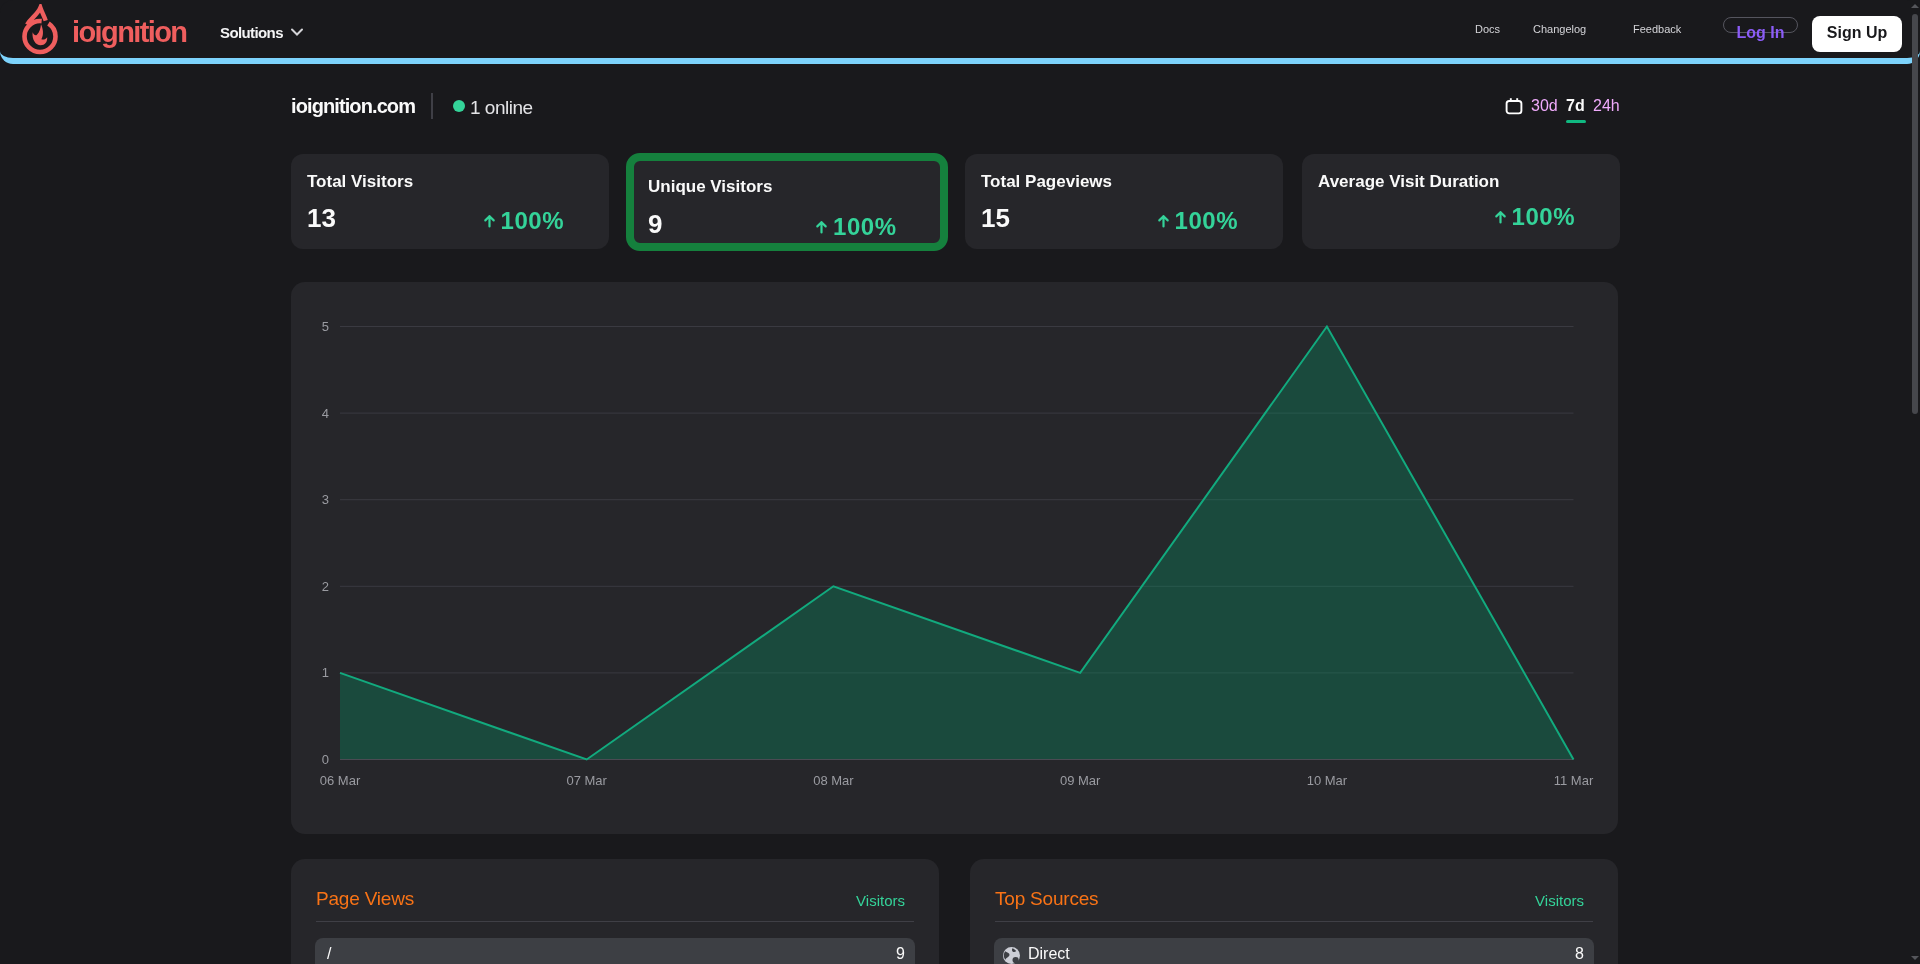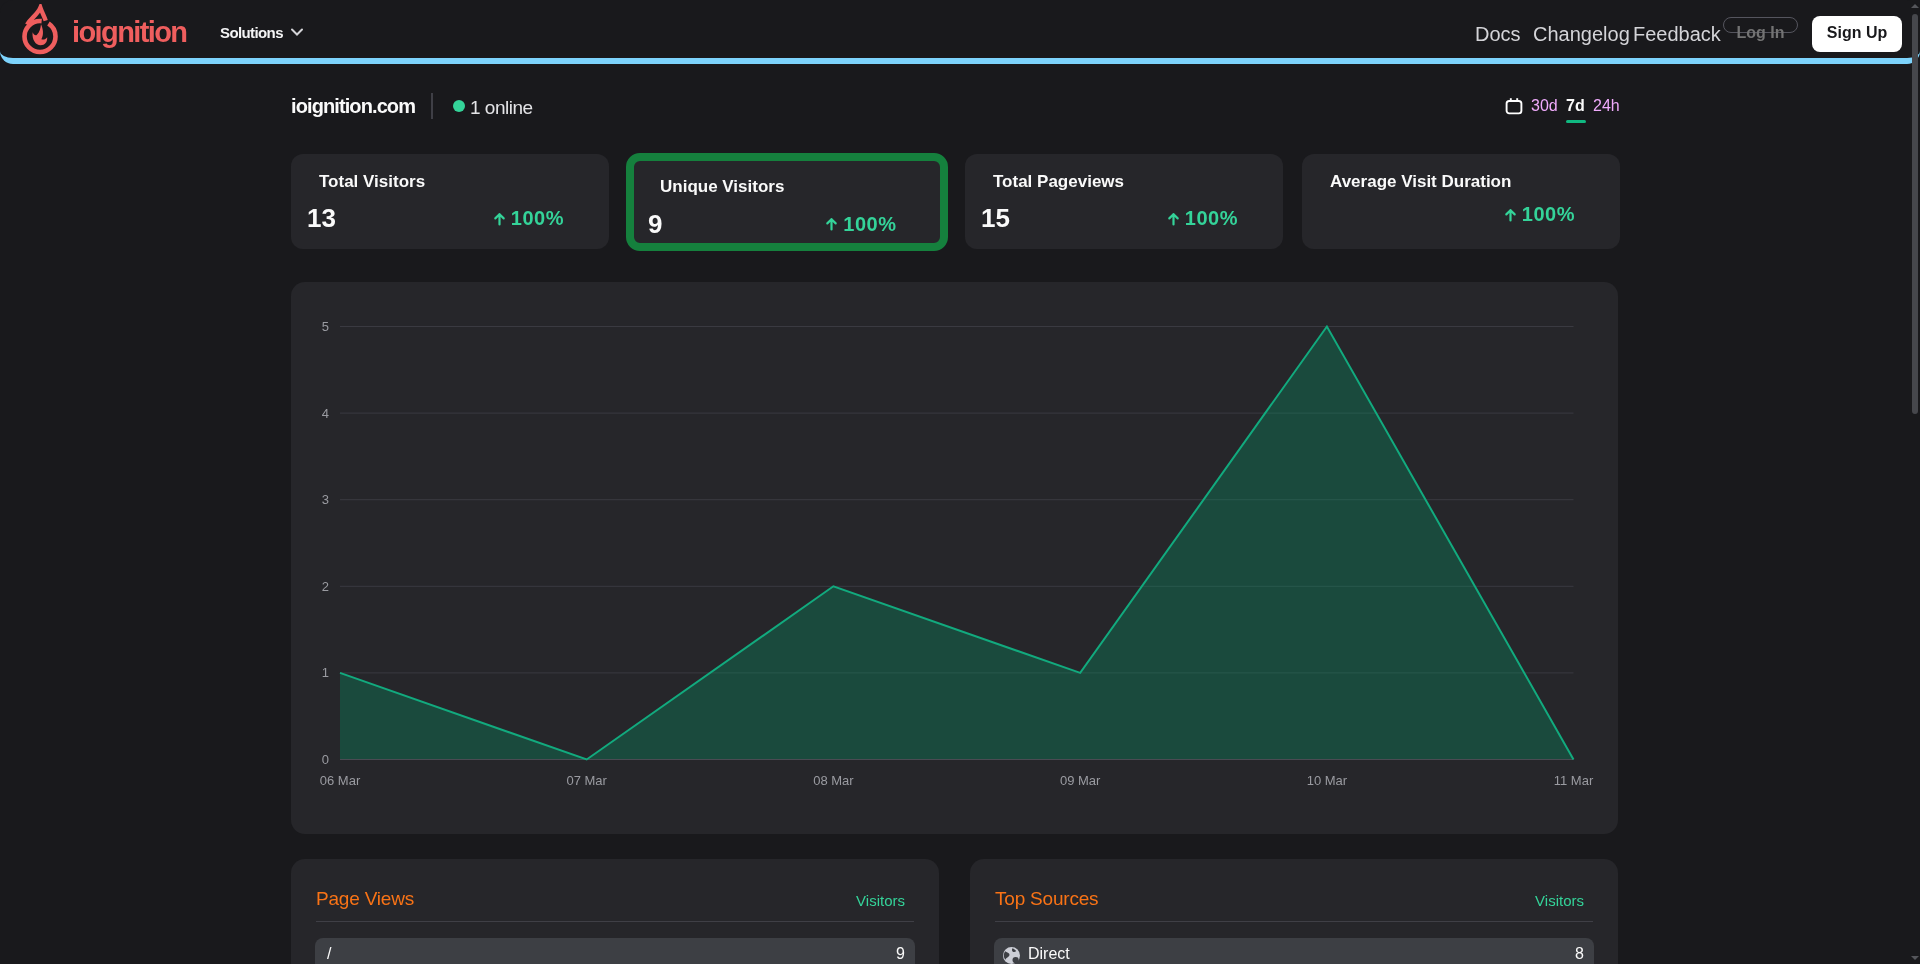--- a/index.html
+++ b/index.html
@@ -4,39 +4,39 @@
 <style>
   * { margin:0; padding:0; box-sizing:border-box; }
   html,body { width:1920px; height:964px; overflow:hidden; background:#19191c; font-family:"Liberation Sans", sans-serif; }
 
   
   #nav { position:absolute; left:0; top:0; width:1920px; height:64px; background:#19191c; border-bottom:6px solid #7dd3fc;border-radius:13px; }
   #logoicon { position:absolute; left:20px; top:4px; }
   #logotext { position:absolute; left:72px; top:16px; font-size:29px; font-weight:bold; color:#ef5e5e; letter-spacing:-1.6px; }
   #solutions { position:absolute; left:220px; top:24px; font-size:15px; font-weight:700; color:#f4f4f5; letter-spacing:-0.6px; }
   #solchev { position:absolute; left:290px; top:27px; }
-  .navlink { position:absolute; top:23px; font-size:20px; color:#d4d4d8; }
-  #login { position:absolute; left:1723px; top:17px; width:75px; height:16px; border:1px solid #55555e; border-radius:8px; color:#737373; font-weight:700; font-size:16px; text-align:center; line-height:30px; }
+  .navlink { position:absolute; top:23px; font-size:11px; color:#d4d4d8; }
+  #login { position:absolute; left:1723px; top:17px; width:75px; height:16px; border:1px solid #55555e; border-radius:8px; color:#8b5cf6; font-weight:700; font-size:16px; text-align:center; line-height:30px; }
   #signup { position:absolute; left:1812px; top:16px; width:90px; height:36px; background:#fff; border-radius:8px; color:#18181b; font-weight:700; font-size:16px; text-align:center; line-height:33px; }
 
   
   #sitename { position:absolute; left:291px; top:95px; font-size:20px; font-weight:700; color:#fafafa; letter-spacing:-0.9px; }
   #hdiv { position:absolute; left:431px; top:93px; width:2px; height:26px; background:#3f3f46; }
   #dot { position:absolute; left:453px; top:100px; width:12px; height:12px; border-radius:50%; background:#34d399; }
   #online { position:absolute; left:470px; top:97px; font-size:19px; color:#e4e4e7; letter-spacing:-0.5px; }
   #calicon { position:absolute; left:1505px; top:97px; }
   .range { position:absolute; top:97px; font-size:16px; color:#f0abfc; }
   #r7 { color:#fafafa; font-weight:700; }
   #runder { position:absolute; left:1566px; top:120px; width:20px; height:3px; background:#10b981; border-radius:2px; }
 
   
   .scard { position:absolute; top:154px; width:318px; height:95px; background:#26262a; border-radius:12px; }
-  .scard .t { position:absolute; left:16px; top:18px; font-size:17px; font-weight:700; color:#fafafa;margin-left:12px; }
+  .scard .t { position:absolute; left:16px; top:18px; font-size:17px; font-weight:700; color:#fafafa; }
   .scard .v { position:absolute; left:16px; top:49px; font-size:26px; font-weight:700; color:#fafafa; }
-  .scard .d { position:absolute; right:45px; top:53px; font-size:20px; font-weight:700; color:#34d399; letter-spacing:0.5px; display:flex; align-items:center; }
+  .scard .d { position:absolute; right:45px; top:53px; font-size:24px; font-weight:700; color:#34d399; letter-spacing:0.5px; display:flex; align-items:center; }
   #sc2 { border:8px solid #15803d; }
 
   
   #chart { position:absolute; left:291px; top:282px; width:1327px; height:552px; background:#26262a; border-radius:14px; }
 
   
   .bcard { position:absolute; top:859px; width:648px; height:160px; background:#26262a; border-radius:14px; }
   .bcard .bt { position:absolute; left:25px; top:29px; font-size:19px; font-weight:400; color:#f97316; letter-spacing:-0.2px; }
   .bcard .bv { position:absolute; right:34px; top:33px; font-size:15px; color:#34d399; }
   .bcard .bdiv { position:absolute; left:25px; right:25px; top:62px; height:1px; background:#3f3f46; }

